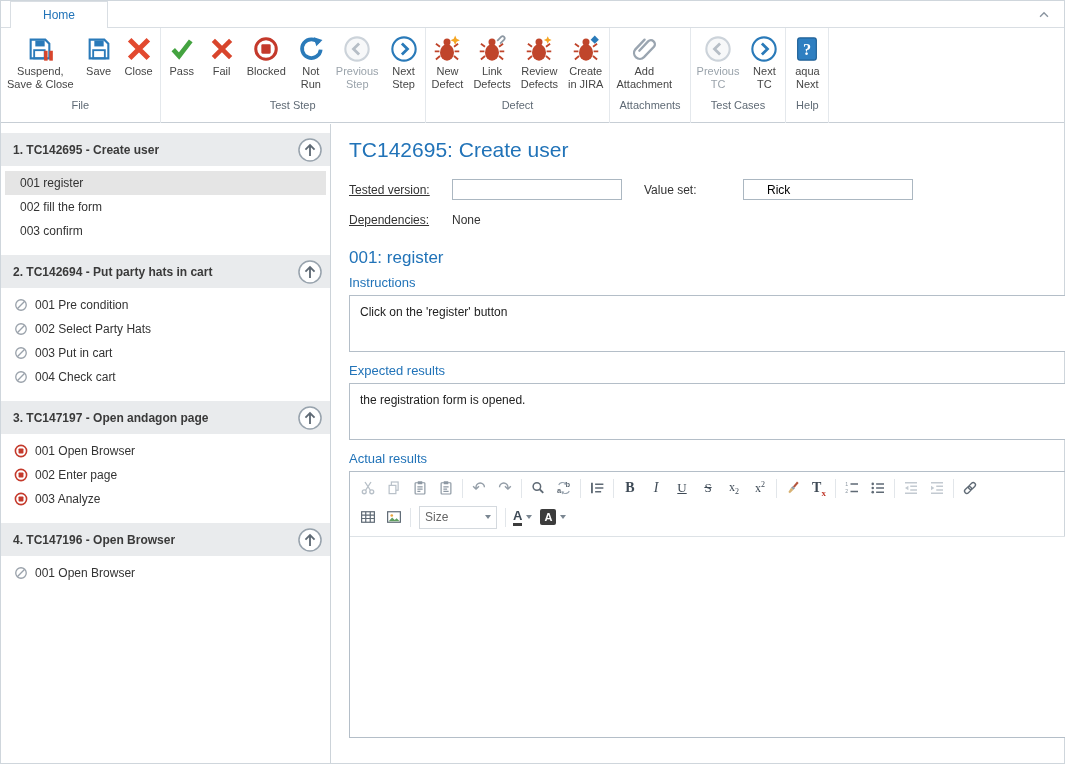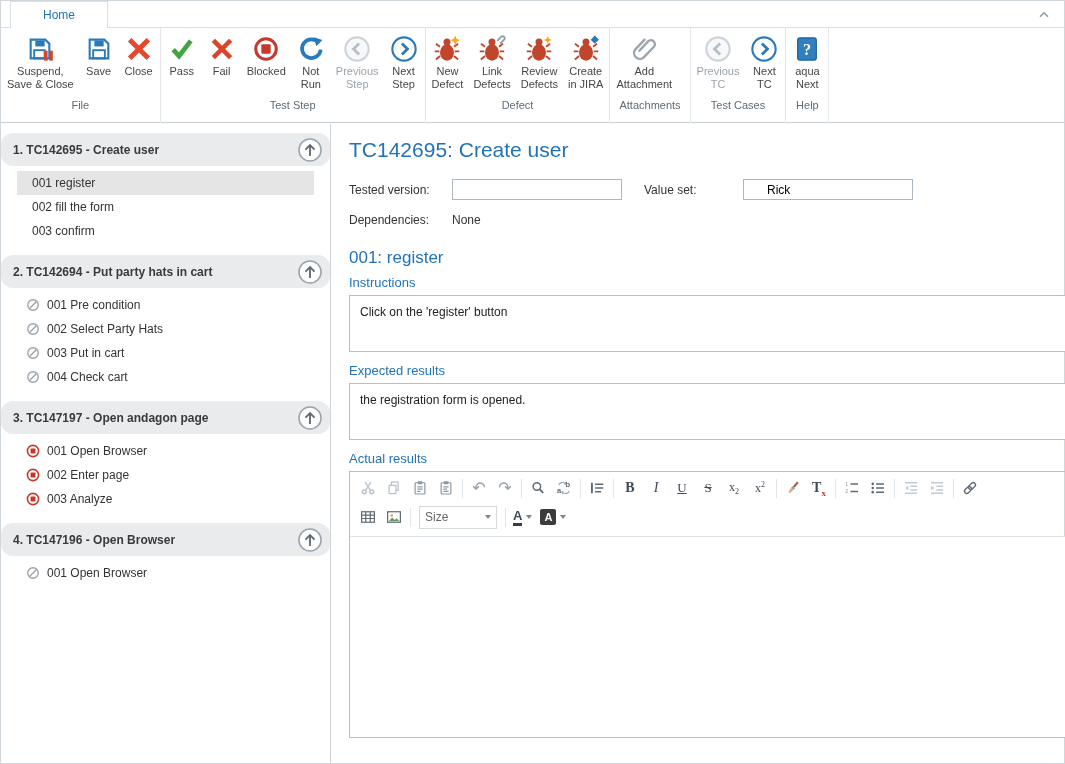--- a/index.html
+++ b/index.html
@@ -23,34 +23,34 @@
   .rbtn { display:flex; flex-direction:column; align-items:center; gap:2px; padding:6px 5px 0; cursor:pointer; min-width:40px; }
   .rbtn .ric { width:28px; height:28px; display:flex; align-items:center; justify-content:center; }
   .rlbl { font-size:11px; line-height:13px; color:#464646; text-align:center; height:27px; }
   .rlbl span { display:block; }
   .rbtn.disabled .rlbl { color:#9aa3ab; }
 
   
   .sidebar { position:absolute; top:123px; left:0; width:330px; bottom:0; background:#fff;
     border-right:1px solid #ccd3d9; font-size:12px; overflow:hidden; }
   .sgh { margin-top:9px; height:33px; background:#e9ebed; display:flex; align-items:center;
-    justify-content:space-between; padding:0 7px 0 12px; font-weight:bold; color:#3a3a3a; cursor:pointer;border-radius:12px; }
+    justify-content:space-between; padding:0 7px 0 12px; font-weight:bold; color:#3a3a3a; cursor:pointer; }
   .sgh-title { font-size:12px; }
   .upbtn { width:27px; height:27px; display:flex; align-items:center; justify-content:center; cursor:pointer; }
-  .steps { padding:5px 16px 3px; }
+  .steps { padding:5px 4px 3px; }
   .step { height:24px; display:flex; align-items:center; gap:7px; padding-left:15px; color:#333; cursor:pointer; }
   .step.hasicon { padding-left:9px; }
   .step.selected { background:#e5e5e5; }
   .sic { width:14px; height:14px; display:flex; align-items:center; justify-content:center; }
 
   
   .main { position:absolute; top:123px; left:331px; right:0; bottom:0; padding:12px 20px 6px 17px; overflow:hidden; }
   .title { color:#2173b8; font-size:21px; font-weight:normal; margin:2px 0 17px; }
   .formrow { display:flex; align-items:center; font-size:12px; margin-bottom:13px; }
-  .flabel { width:103px; color:#333; }
+  .flabel { width:103px; color:#333;text-decoration:underline; }
   .flabel2 { width:99px; margin-left:22px; color:#333; }
   input.txt { width:170px; height:21px; border:1px solid #abb7c1; font-size:12px; padding:0 23px;
     font-family:"Liberation Sans", sans-serif; }
   .depvalue { color:#333; }
   .stephead { color:#2173b8; font-size:17px; font-weight:normal; margin:21px 0 6px; }
   .seclabel { color:#2173b8; font-size:13px; margin:11px 0 5px; }
   .seclabel.first { margin-top:7px; }
   .box { border:1px solid #b4bec8; min-height:57px; padding:9px 10px; font-size:12px; color:#222; background:#fff; }
   .mainwrap { position:relative; }
 

